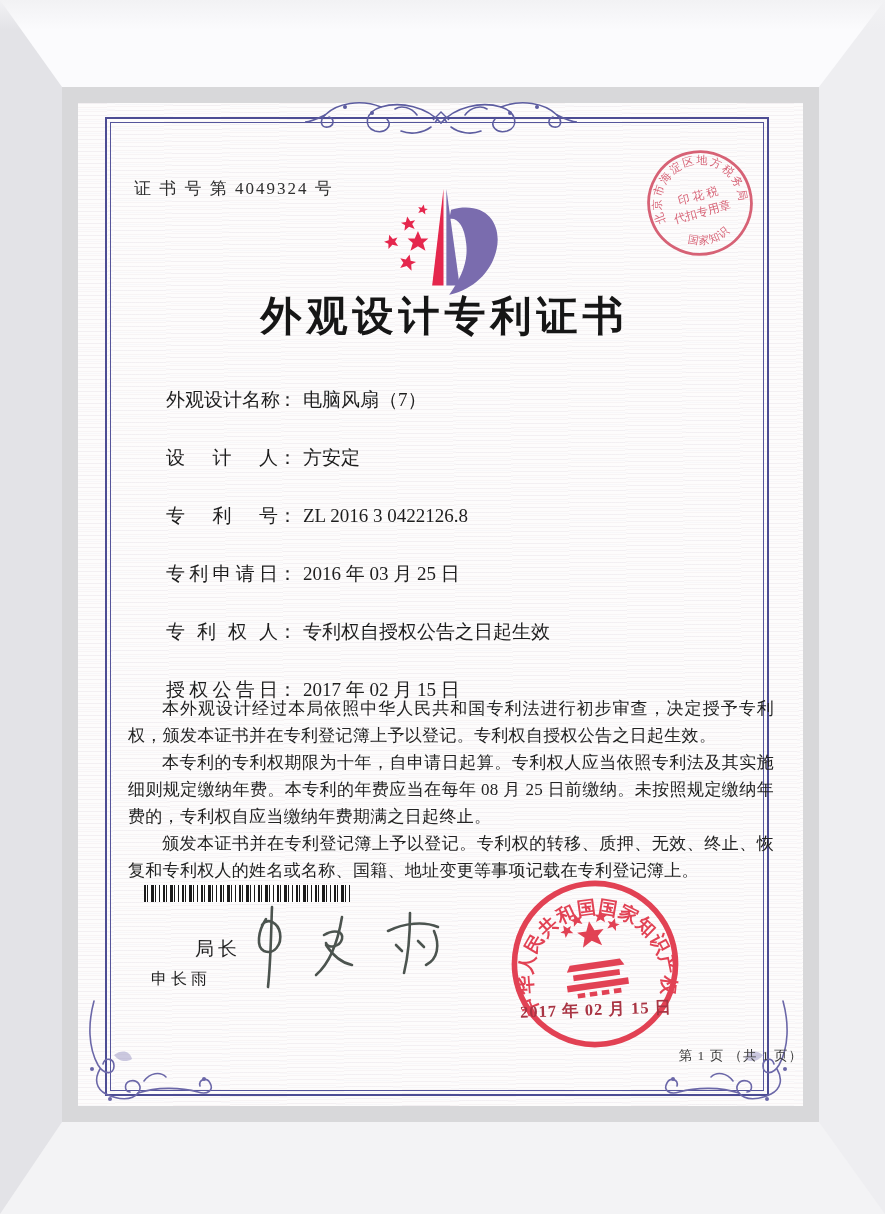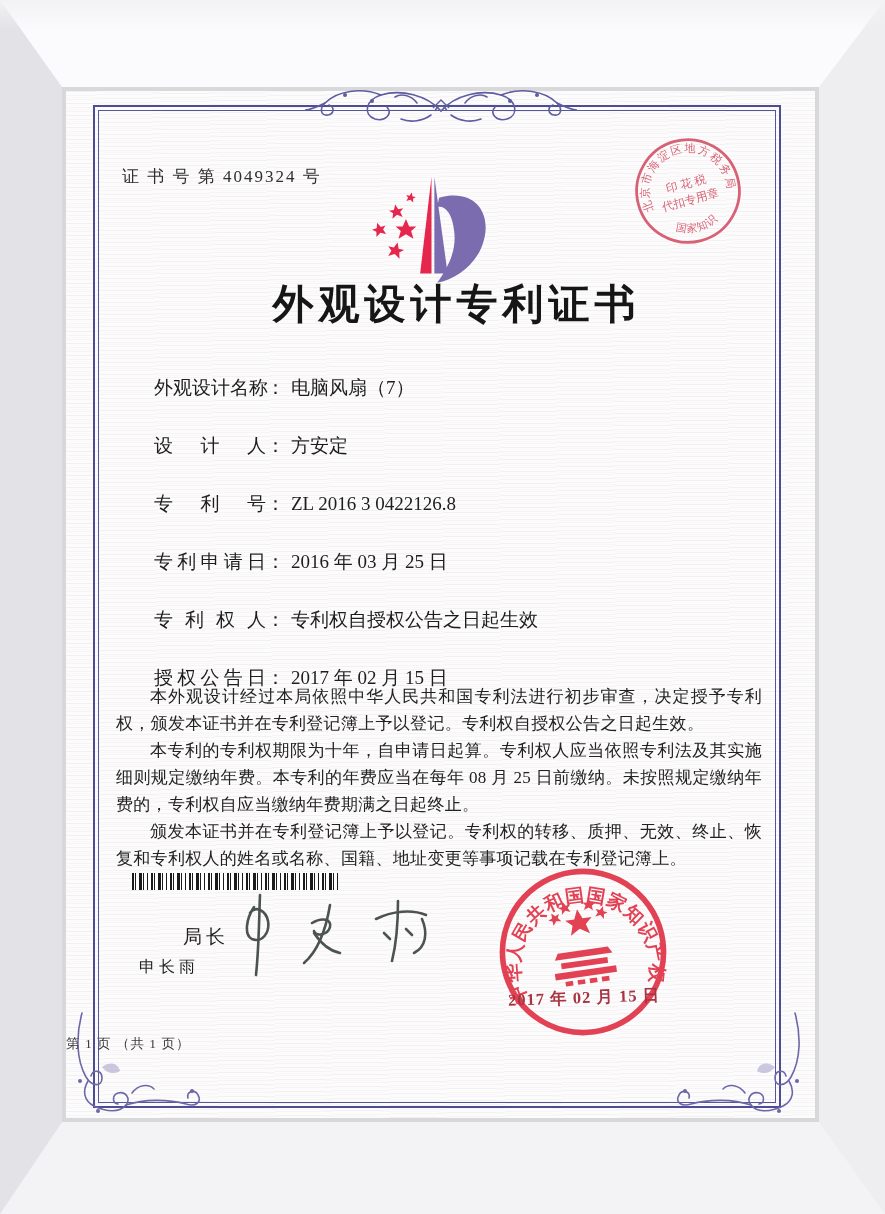--- a/index.html
+++ b/index.html
@@ -7,21 +7,21 @@
 
   .stage { position:relative; width:885px; height:1214px; overflow:hidden; }
 
   
   .photo-frame {
     position:absolute; inset:0;
     border-style:solid;
     border-width:87px 66px 92px 62px;
     border-color:#fbfbfd #eeeef1 #f3f3f5 #e3e3e7;
     background:#d8d8da;      
-    padding:4px;
+    padding:16px;
   }
   .frame-sheen { position:absolute; left:-62px; top:-87px; width:885px; height:30px;
     background:linear-gradient(#f2f2f4, rgba(255,255,255,0)); pointer-events:none; }
 
   .paper {
     position:relative; width:100%; height:100%;
     background-color:#fdfcfc;
     background-image:
       repeating-linear-gradient(179deg, rgba(186,150,162,0.08) 0 1px, rgba(255,255,255,0) 1px 4px),
       repeating-linear-gradient(1deg, rgba(150,155,195,0.05) 0 1px, rgba(255,255,255,0) 1px 6px);
@@ -37,21 +37,21 @@
   .orn-top { left:50%; top:-10px; transform:translateX(-50%); }
   .orn-bl { left:2px; bottom:-4px; }
   .orn-br { right:6px; bottom:-4px; }
 
   .cert-no { position:absolute; left:56px; top:74px; font-size:17px; letter-spacing:2px; color:#2e2e2e; }
 
   .logo { position:absolute; left:286px; top:78px; }
 
   .seal-tax { position:absolute; left:566px; top:44px; transform:rotate(-15deg); opacity:.92; }
 
-  .title { position:absolute; left:16px; top:186px; width:100%; text-align:center;
+  .title { position:absolute; left:4px; top:186px; width:100%; text-align:center;
     font-size:41px; font-weight:700; letter-spacing:5px; color:#161616; }
 
   .fields { position:absolute; left:68px; top:284px; display:flex; flex-direction:column; gap:32px;margin-left:20px; }
   .field-row { display:flex; align-items:baseline; font-size:19px; color:#1d1d1d; white-space:nowrap; }
   .field-label { display:inline-block; width:112px; text-align:justify; text-align-last:justify; }
   .field-colon { margin-right:6px; }
 
   .body-text { position:absolute; left:50px; top:592px; width:646px;
     font-size:17px; line-height:27px; letter-spacing:.3px; color:#222; text-align:justify; }
   .body-text p { text-indent:2em; }
@@ -63,21 +63,21 @@
       #1b1b1b 15px 16px, #fff 16px 19px); }
 
   .signer-title { position:absolute; left:73px; top:833px; font-size:19px; letter-spacing:4px; color:#1f1f1f;margin-left:44px; }
   .signer-name  { position:absolute; left:73px; top:866px; font-size:16px; letter-spacing:4px; color:#1f1f1f; }
   .signature-svg { position:absolute; left:160px; top:798px; }
 
   .seal-authority { position:absolute; left:428px; top:772px; transform:rotate(-8deg); opacity:.93; }
   .issue-date { position:absolute; left:442px; top:896px; font-size:16.5px; letter-spacing:1px;
     color:#a93443; font-weight:700; transform:rotate(-2deg); }
 
-  .page-footer { position:absolute; left:0; top:944px; width:100%; text-align:left;
+  .page-footer { position:absolute; left:0; top:944px; width:100%; text-align:right;
     font-size:13.5px; letter-spacing:1px; color:#3c3c3c; }
 
   .sprite { position:absolute; width:0; height:0; overflow:hidden; }
 </style>
 </head>
 <body>
 
 <svg class="sprite" aria-hidden="true">
   <defs>
     <path id="star5" d="M0,-10 L2.94,-3.09 L9.51,-3.09 L4.76,1.18 L6.88,8.09 L0,4 L-6.88,8.09 L-4.76,1.18 L-9.51,-3.09 L-2.94,-3.09 Z"></path>

